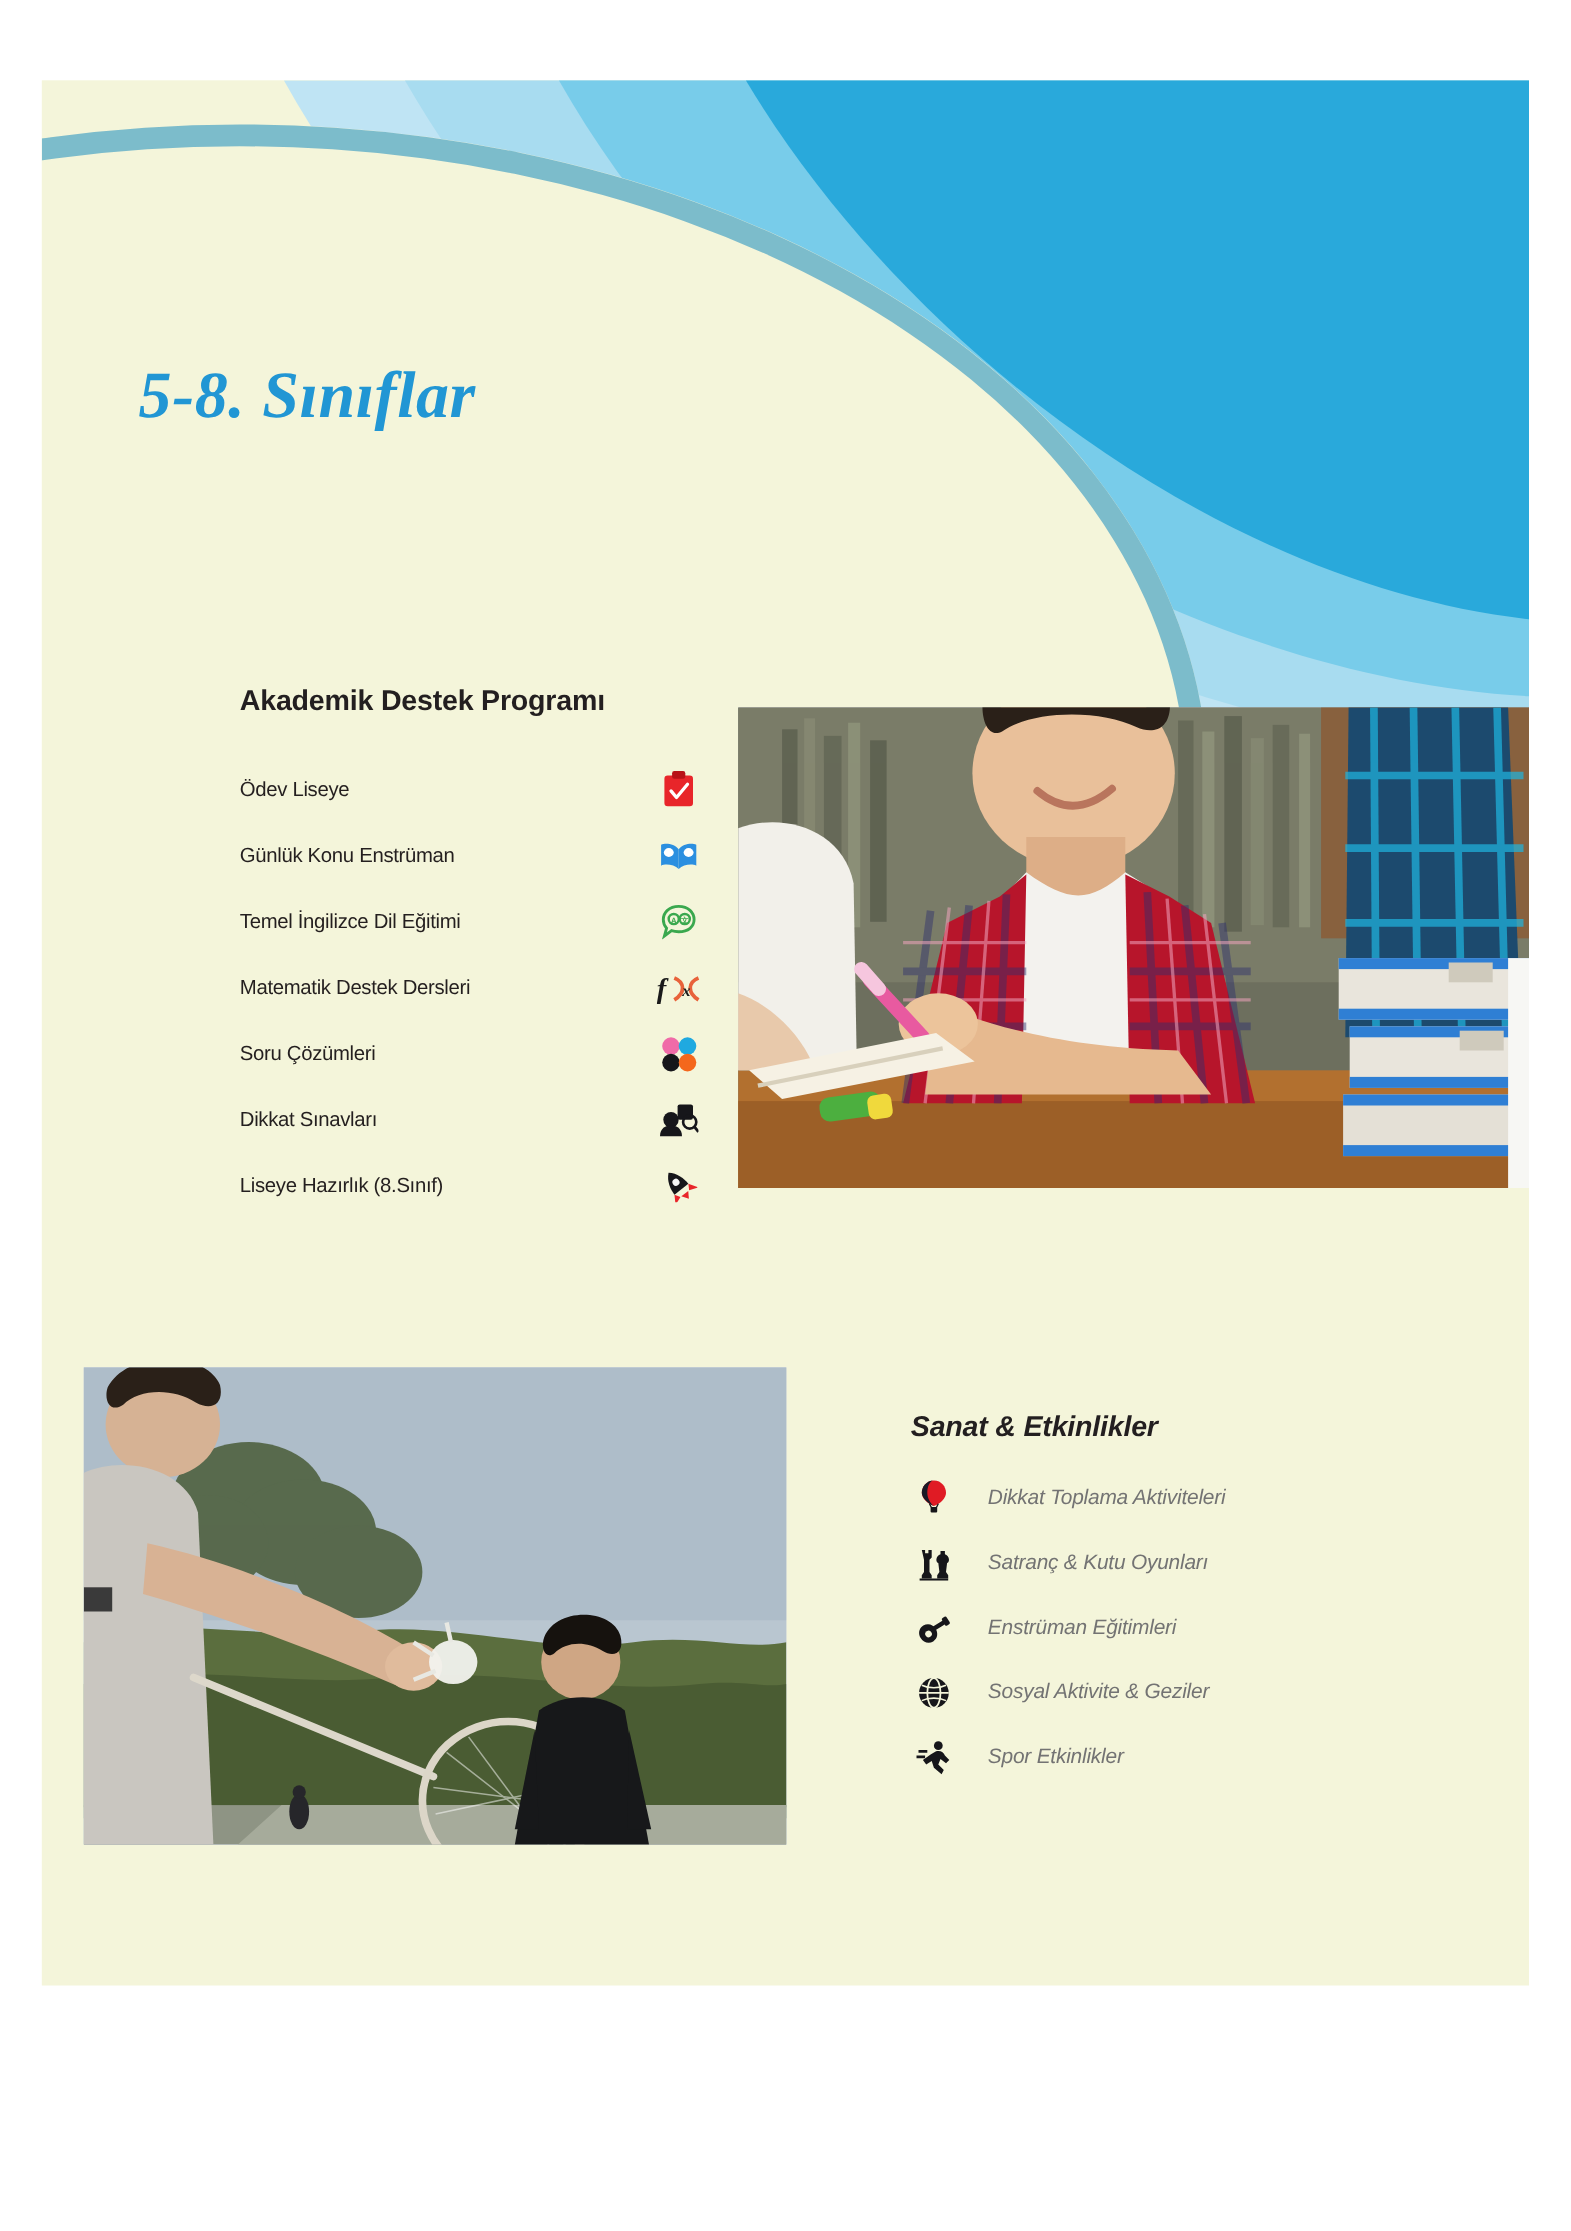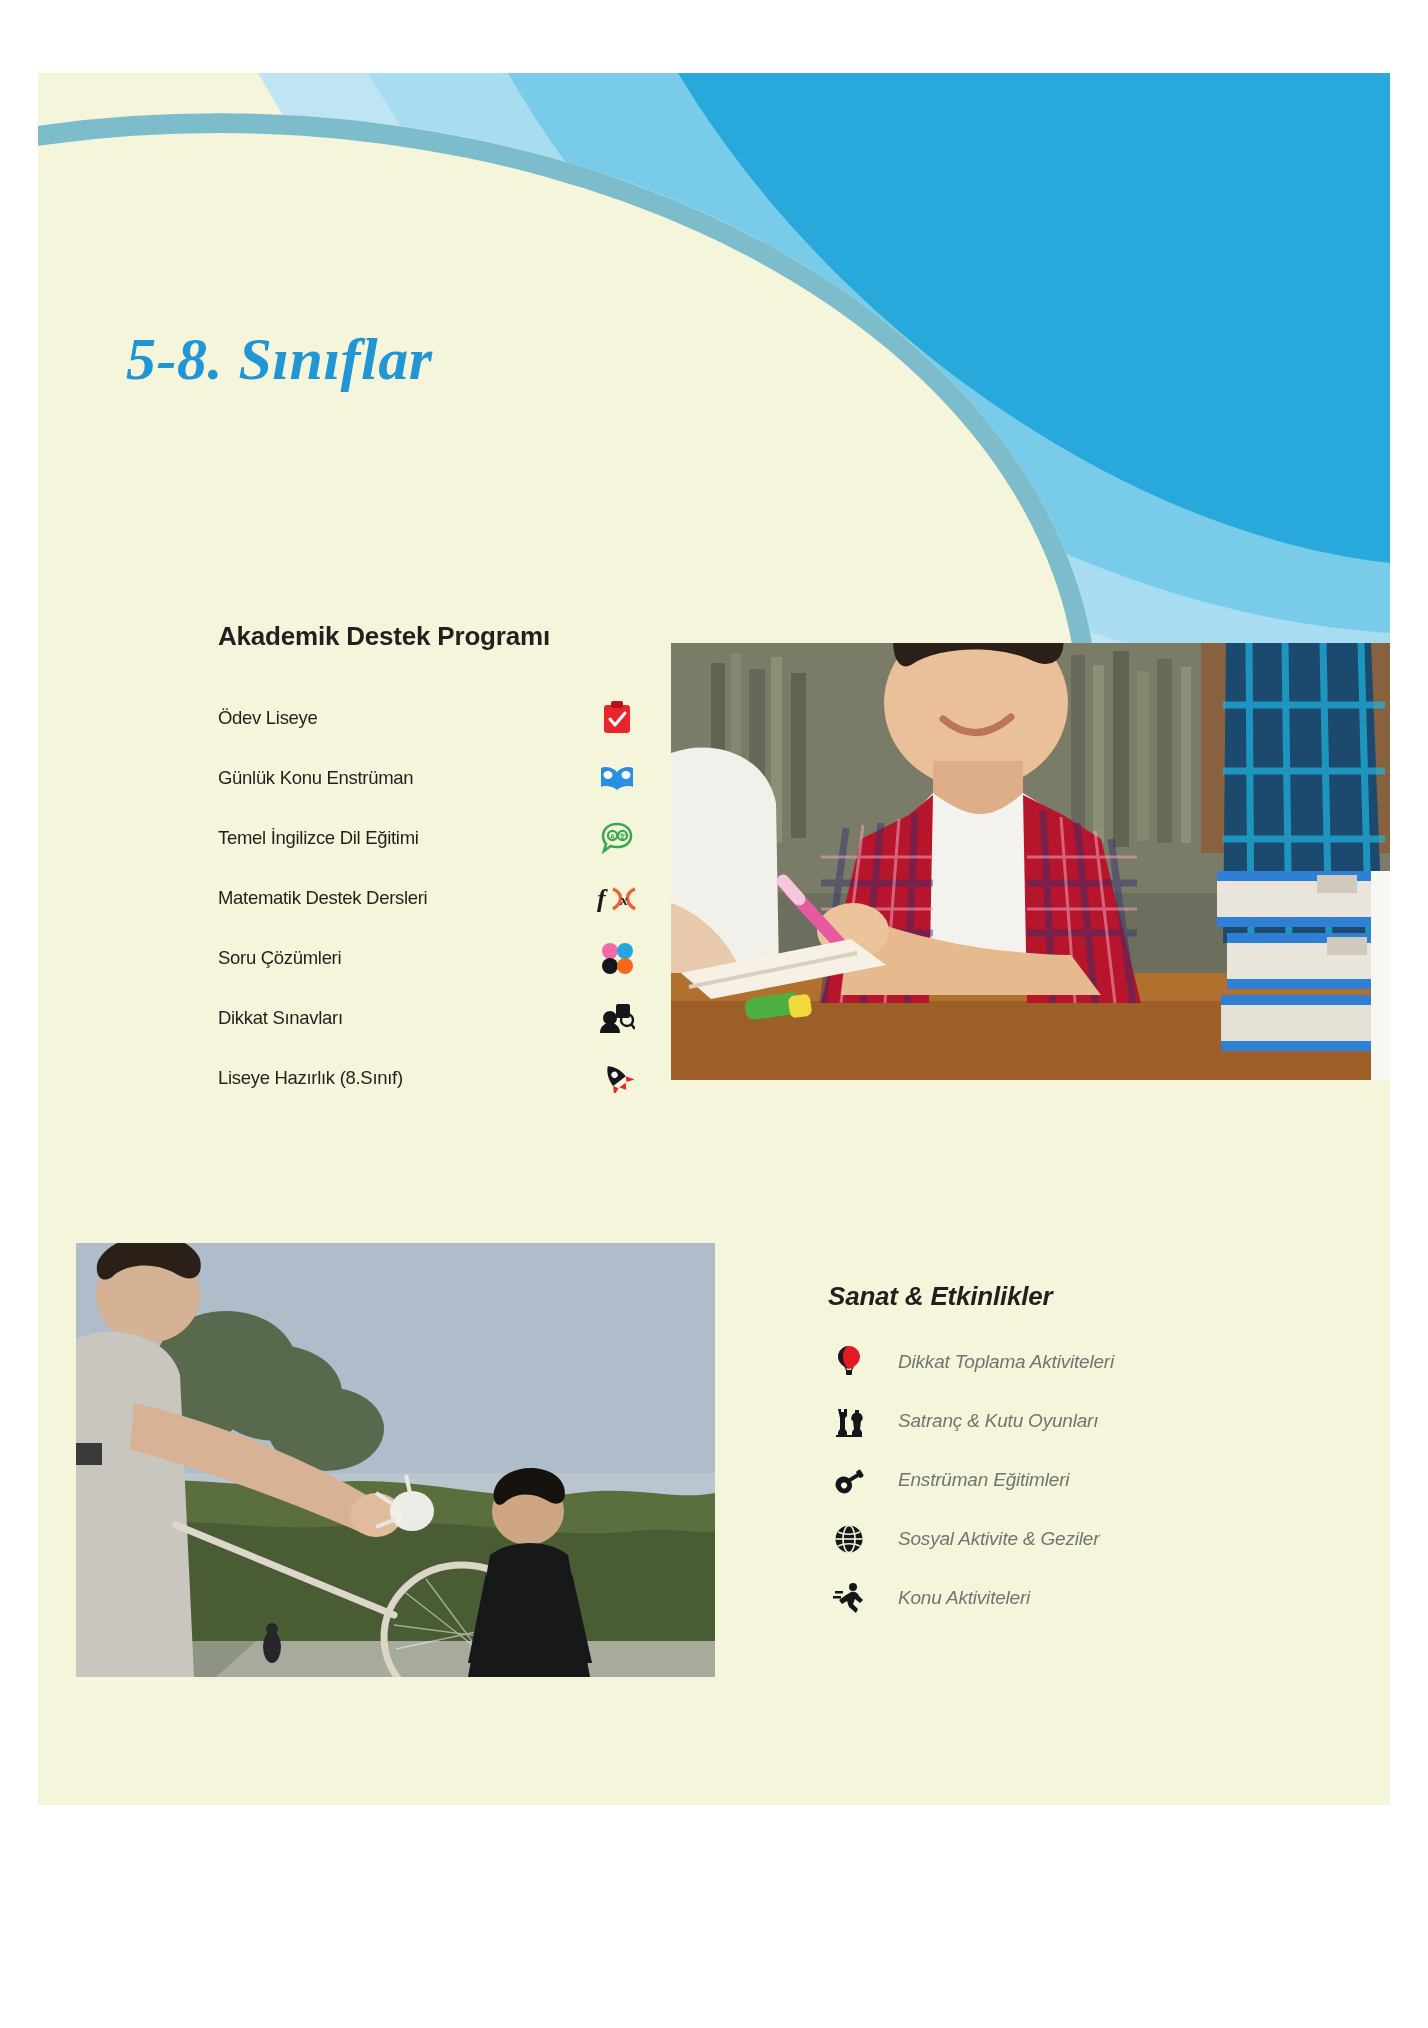--- a/index.html
+++ b/index.html
@@ -472,19 +472,19 @@
 
       <li class="row-icon-first">
         <span class="icon-box">
           <svg width="32" height="32" viewBox="0 0 32 32">
             <circle cx="20" cy="5" r="4" fill="#16161a"></circle>
             <path d="M18 10 C22 9 25 11 26 14 L30 18 L27 21 L22 17 L20 22 L25 27 L23 31 L16 25 L14 19 L9 22 L6 18 L13 13 Z" fill="#16161a"></path>
             <path d="M2 9 L10 9 L10 11.5 L2 11.5 Z" fill="#16161a"></path>
             <path d="M0 14 L8 14 L8 16.5 L0 16.5 Z" fill="#16161a"></path>
           </svg>
         </span>
-        <span class="item-label">Konu Aktiviteleri</span>
+        <span class="item-label">Spor Etkinlikler</span>
       </li>
 
     </ul>
   </div>
 
 </div>
 
 </body></html>

